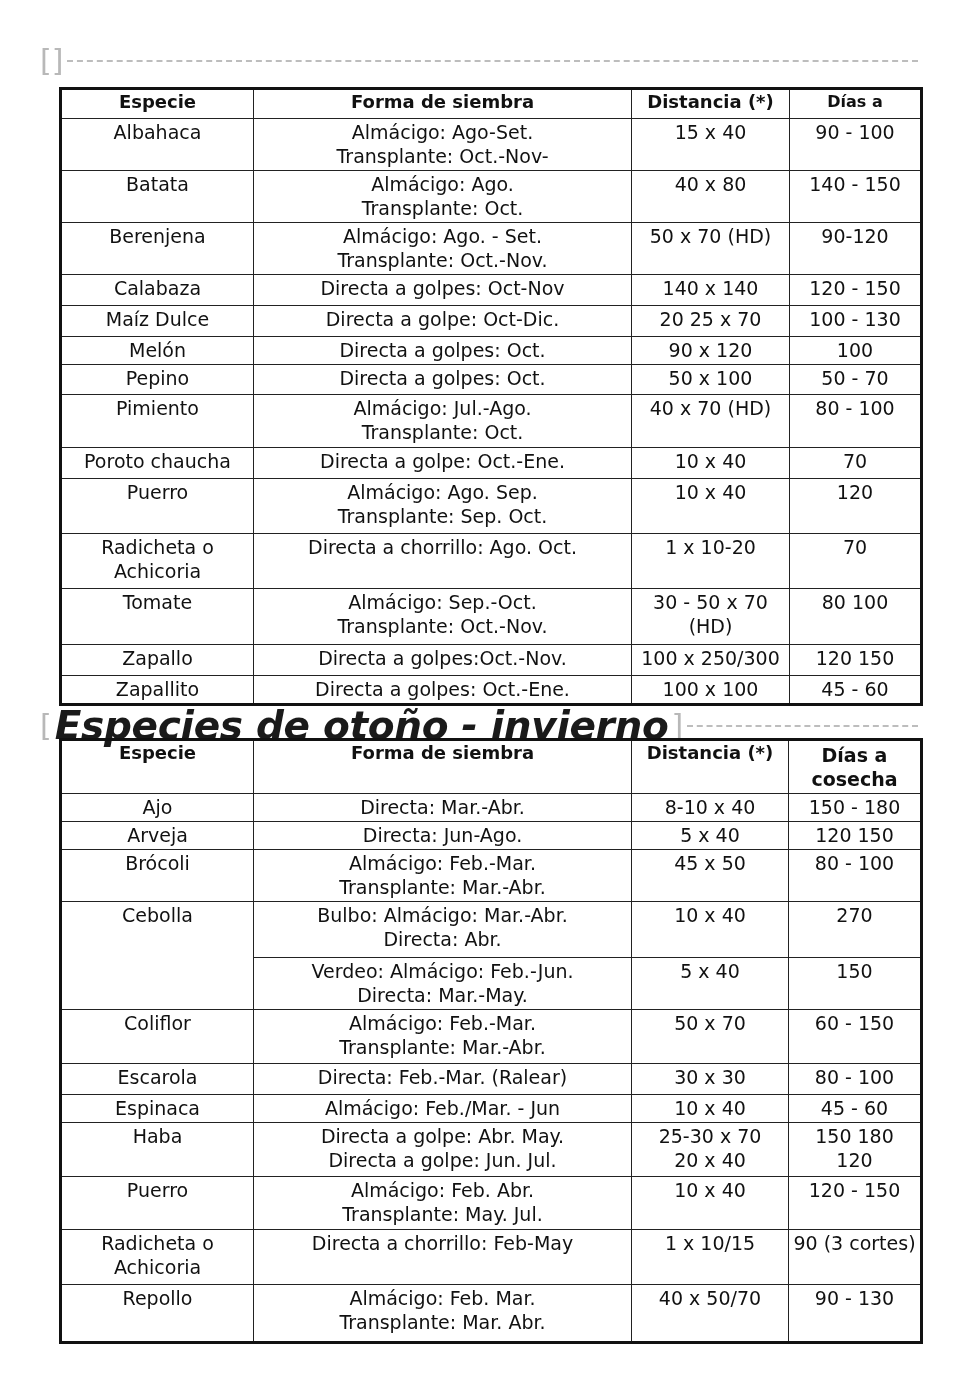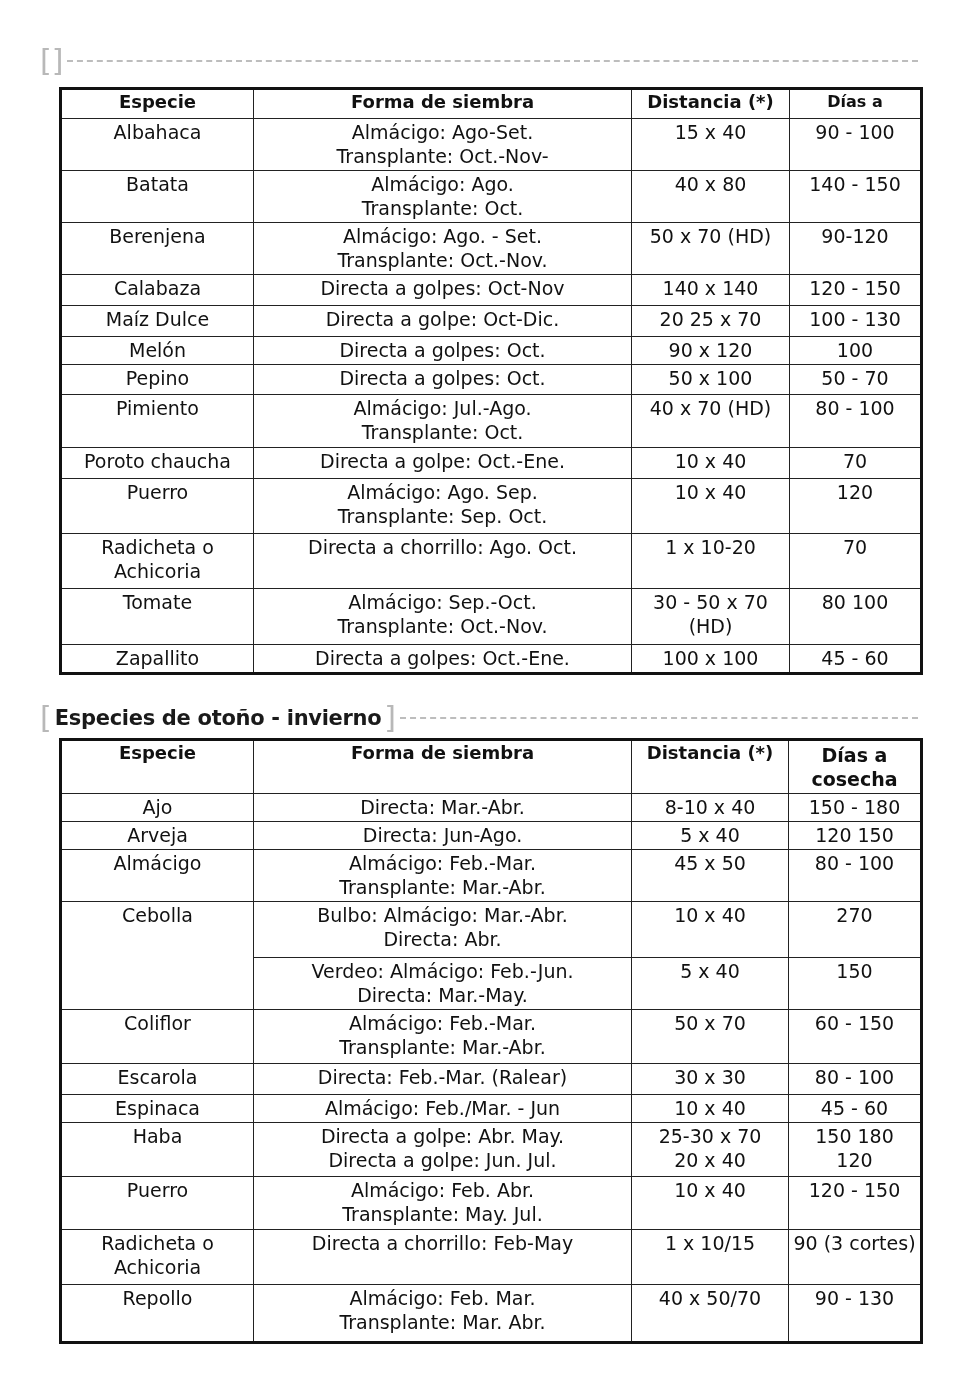--- a/index.html
+++ b/index.html
@@ -208,40 +208,54 @@
           <span class="cell-line">Transplante: Oct.-Nov.</span>
         </td>
         <td>
           <span class="cell-line">30 - 50 x 70</span>
           <span class="cell-line">(HD)</span>
         </td>
         <td>
           <span class="cell-line">80  100</span>
         </td>
       </tr>
+      <tr style="height: 31px;">
+        <td>
+          <span class="cell-line">Zapallo</span>
+        </td>
+        <td>
+          <span class="cell-line">Directa a golpes:Oct.-Nov.</span>
+        </td>
+        <td>
+          <span class="cell-line">100 x 250/300</span>
+        </td>
+        <td>
+          <span class="cell-line">120  150</span>
+        </td>
+      </tr>
       <tr style="height: 28px; margin-top: 16px;">
         <td>
           <span class="cell-line">Zapallito</span>
         </td>
         <td>
           <span class="cell-line">Directa a golpes: Oct.-Ene.</span>
         </td>
         <td>
           <span class="cell-line">100 x 100</span>
         </td>
         <td>
           <span class="cell-line">45 - 60</span>
         </td>
       </tr>
     </tbody>
 </table>
 
 <div class="section-title" style="top:703px;width:878px;">
   <span class="bracket">[</span>
-  <span class="title-text" style="font-size:21px;">Especies de otoño - invierno</span>
+  <span class="title-text" style="font-size:39px;font-style:italic;">Especies de otoño - invierno</span>
   <span class="bracket">]</span>
   <span class="dash"></span>
 </div>
 
 <table class="tbl" id="t2" style="top:738px;">
   <colgroup>
       <col style="width:193px">
       <col style="width:378px">
       <col style="width:157px">
       <col style="width:133px">
@@ -278,21 +292,21 @@
         </td>
         <td>
           <span class="cell-line">5 x 40</span>
         </td>
         <td>
           <span class="cell-line">120  150</span>
         </td>
       </tr>
       <tr style="height: 52px;">
         <td>
-          <span class="cell-line">Almácigo</span>
+          <span class="cell-line">Brócoli</span>
         </td>
         <td>
           <span class="cell-line">Almácigo: Feb.-Mar.</span>
           <span class="cell-line">Transplante: Mar.-Abr.</span>
         </td>
         <td>
           <span class="cell-line">45 x 50</span>
         </td>
         <td>
           <span class="cell-line">80 - 100</span>

